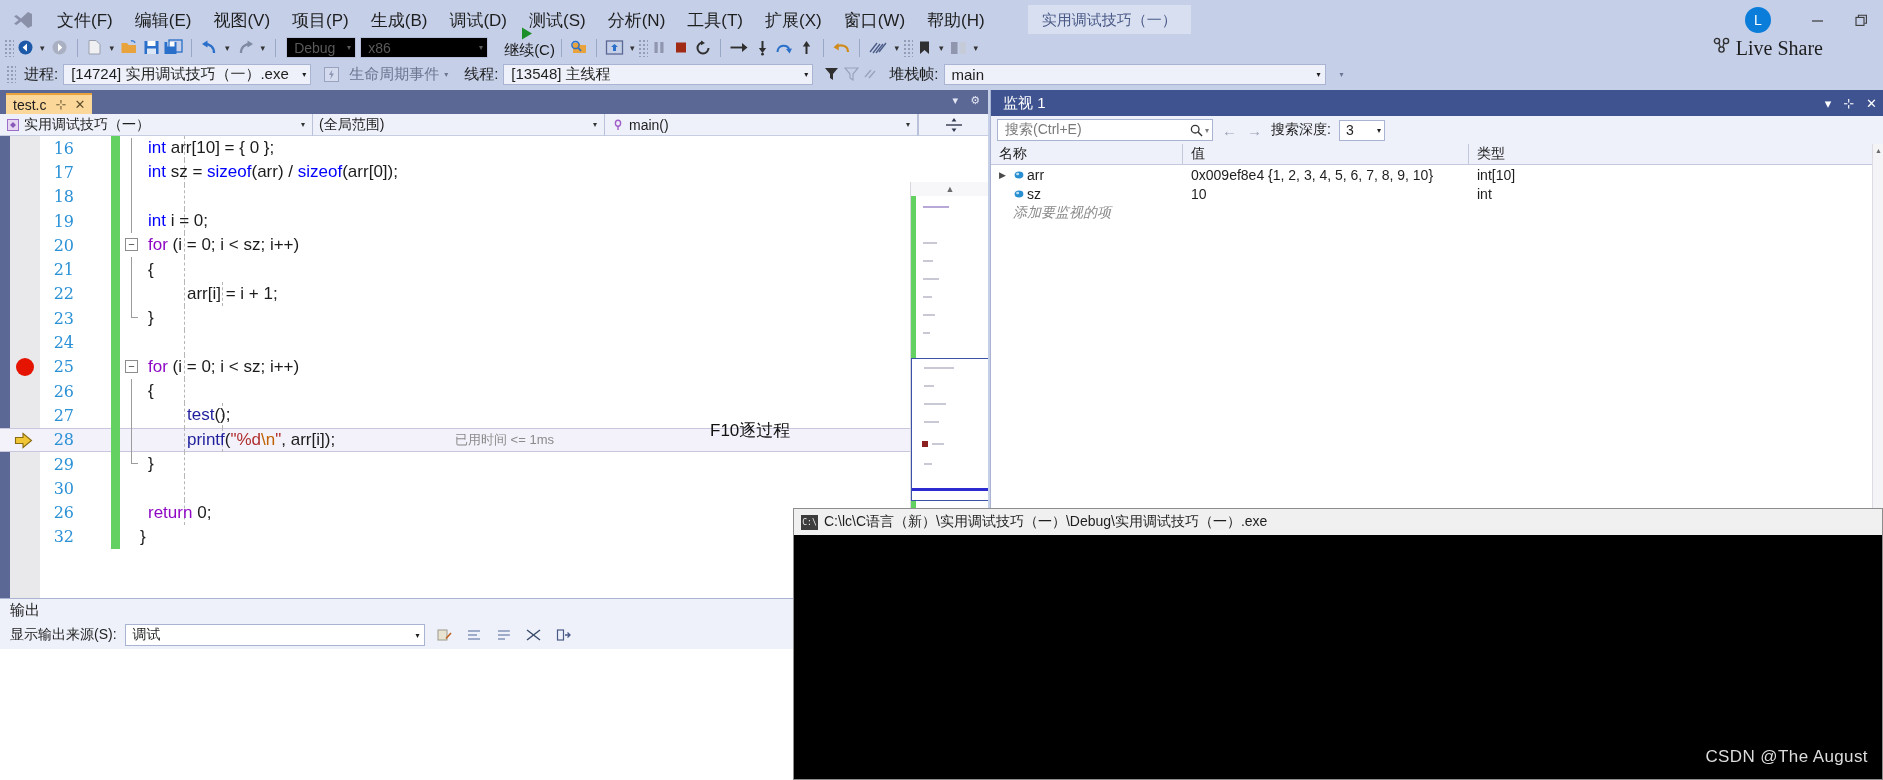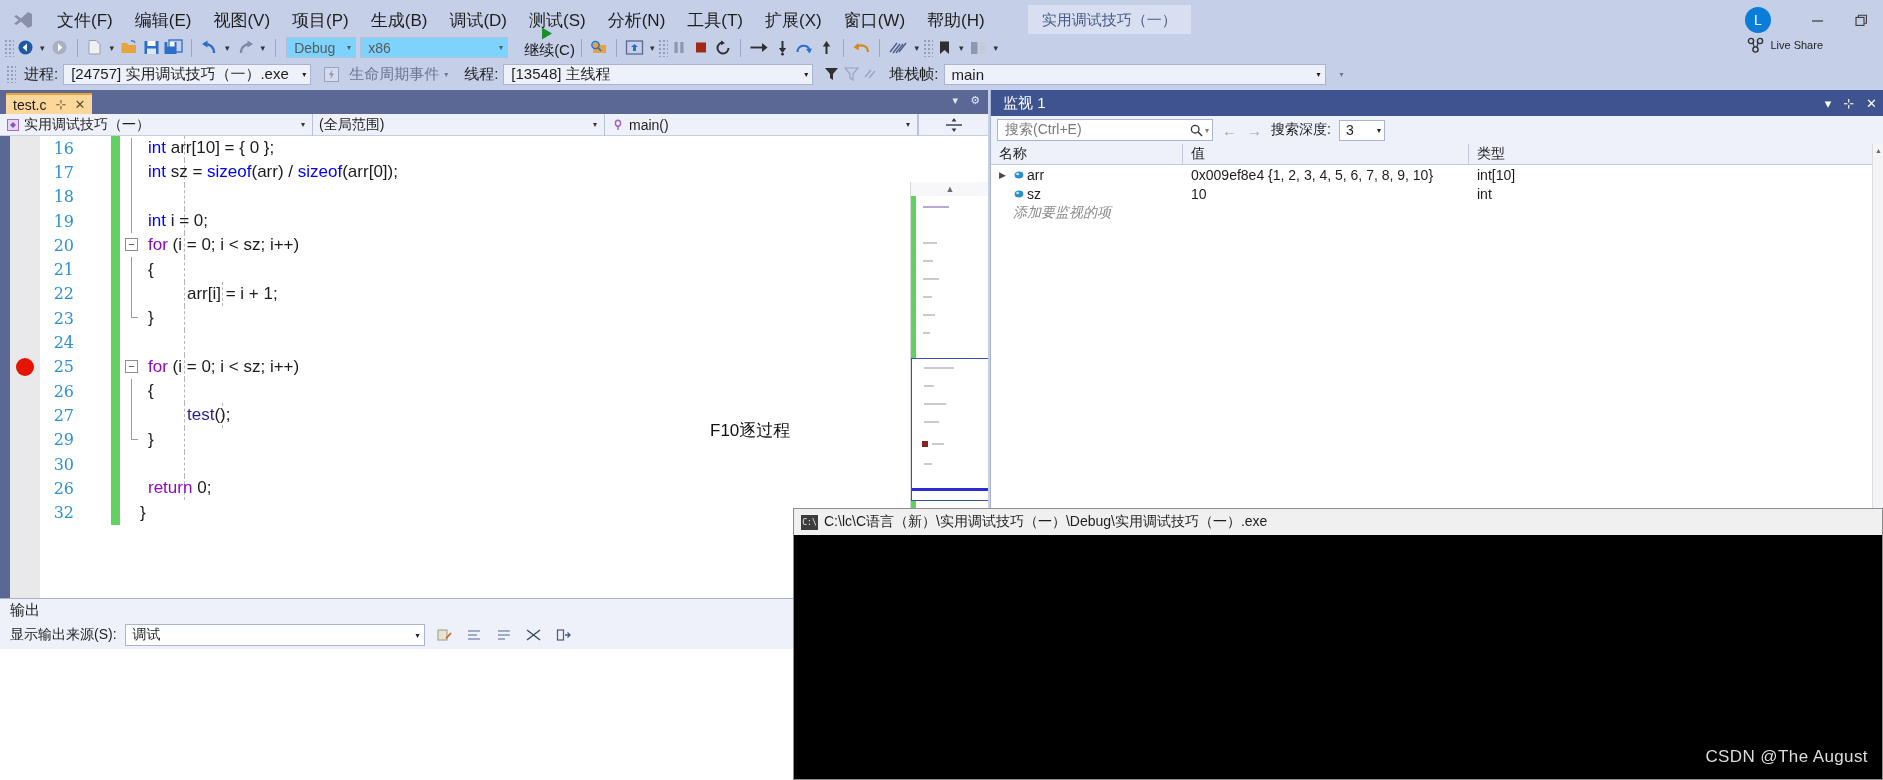--- a/index.html
+++ b/index.html
@@ -52,30 +52,30 @@
     background: #c5cfe8; display: flex; align-items: center; padding-left: 4px;
   }
   .tb-grip { width: 10px; height: 18px; opacity: .55;
     background-image: radial-gradient(#6a7490 38%, transparent 40%);
     background-size: 4px 4px; }
   .tb-sep { width: 1px; height: 18px; background: #9aa6c6; margin: 0 6px; }
   .tb-btn { height: 24px; min-width: 22px; display: flex; align-items: center;
     justify-content: center; padding: 0 2px; color: #2a4f8a; font-size: 15px; }
   .tb-caret { font-size: 9px; color: #333; padding: 0 4px; }
   .tb-combo {
-    height: 21px; width: 70px; background: #7dd3fc; border: 1px solid #b4bed8;
+    height: 21px; width: 70px; background: #000000; border: 1px solid #b4bed8;
     font-size: 14px; color: #5a5a5a; display: flex; align-items: center;
     justify-content: space-between; padding: 0 4px 0 7px; margin-left: 4px;
   }
-  .tb-combo.wide { width: 148px; }
+  .tb-combo.wide { width: 128px; }
   .tb-go { display: flex; align-items: center; color: #16851f; font-size: 15px; flex-direction: column; }
   .tb-go .lbl { color: #1a1a1a; font-size: 15px; margin-left: 6px; white-space: nowrap; }
   .livshare {
-    position: absolute; right: 60px; top: 3px; display: flex; align-items: center;
-    font-size: 11px; color: #1e1e1e;
+    position: absolute; right: 60px; top: 3px; display: flex; 
+    font-size: 20px; color: #1e1e1e; font-family: Liberation Serif, serif;
   }
 
   
   .ctxbar {
     position: absolute; left: 0; top: 61px; width: 1883px; height: 26px;
     background: #c5cfe8; display: flex; align-items: center; padding-left: 6px;
   }
   .ctx-label { font-size: 15px; color: #1e1e1e; margin: 0 5px 0 8px; white-space: nowrap; }
   .ctx-combo {
     height: 21px; background: #eef1fa; border: 1px solid #a9b4d2;
@@ -544,21 +544,21 @@
         <line x1="11.3" y1="5.6" x2="9.7" y2="10.2" stroke="#2f2f2f" stroke-width="1.2"></line>
       </svg>
       <span>Live Share</span>
     </div>
   </div>
 
   <div class="ctxbar">
     <div class="tb-grip"></div>
     <span class="ctx-label">进程:</span>
     <div class="ctx-combo" style="width:248px">
-      <span class="cv">[24757] 实用调试技巧（一）.exe</span>
+      <span class="cv">[14724] 实用调试技巧（一）.exe</span>
       <span class="chev">▾</span>
     </div>
     <div class="ctx-icon" style="margin-left:10px">
       <svg width="15" height="15" viewBox="0 0 15 15">
           <rect x="0.5" y="0.5" width="14" height="14" fill="#d4dbee" stroke="#9aa3bd"></rect>
           <path d="M8.4 2.5 L5 8 H7.2 L6.2 12.5 L10 6.5 H7.6 Z" fill="#8d97b3"></path>
         </svg>
     </div>
     <span class="ctx-label" style="color:#6d7590">生命周期事件</span>
     <span class="chev" style="color:#6d7590;margin-right:8px">▾</span>
@@ -768,20 +768,36 @@
           <span class="lnum">27</span>
           <span class="greenbar"></span>
           <span class="foldcol">
               <span class="fold-line"></span>
             </span>
           <span class="indentguide" style="left:184px"></span>
           <span class="indentguide" style="left:222px"></span>
           <span class="ctext" style="left:187px"><span class="fn">test</span>();</span>
         </div>
 
+        <div class="crow current">
+          <span class="arrow-cur">
+            <svg width="19" height="17" viewBox="0 0 19 17">
+              <path d="M1.5 5.5 H9 V1.5 L17.5 8.5 L9 15.5 V11.5 H1.5 Z" fill="#f0c637" stroke="#8a6c10" stroke-width="1.1"></path>
+            </svg>
+          </span>
+          <span class="lnum">28</span>
+          <span class="greenbar"></span>
+          <span class="foldcol">
+              <span class="fold-line"></span>
+            </span>
+          <span class="indentguide" style="left:184px"></span>
+          <span class="indentguide" style="left:222px"></span>
+          <span class="ctext" style="left:187px"><span class="fn">printf</span>(<span class="str">"%d</span><span class="esc">\n</span><span class="str">"</span>, arr[i]);</span>
+          <span class="elapsed" style="left:455px">已用时间 &lt;= 1ms</span>
+        </div>
 
         <div class="crow">
           <span class="lnum">29</span>
           <span class="greenbar"></span>
           <span class="foldcol">
             <span class="fold-line end"></span>
               <span class="fold-elbow"></span>
           </span>
           <span class="indentguide" style="left:184px"></span>
           <span class="ctext">}</span>

